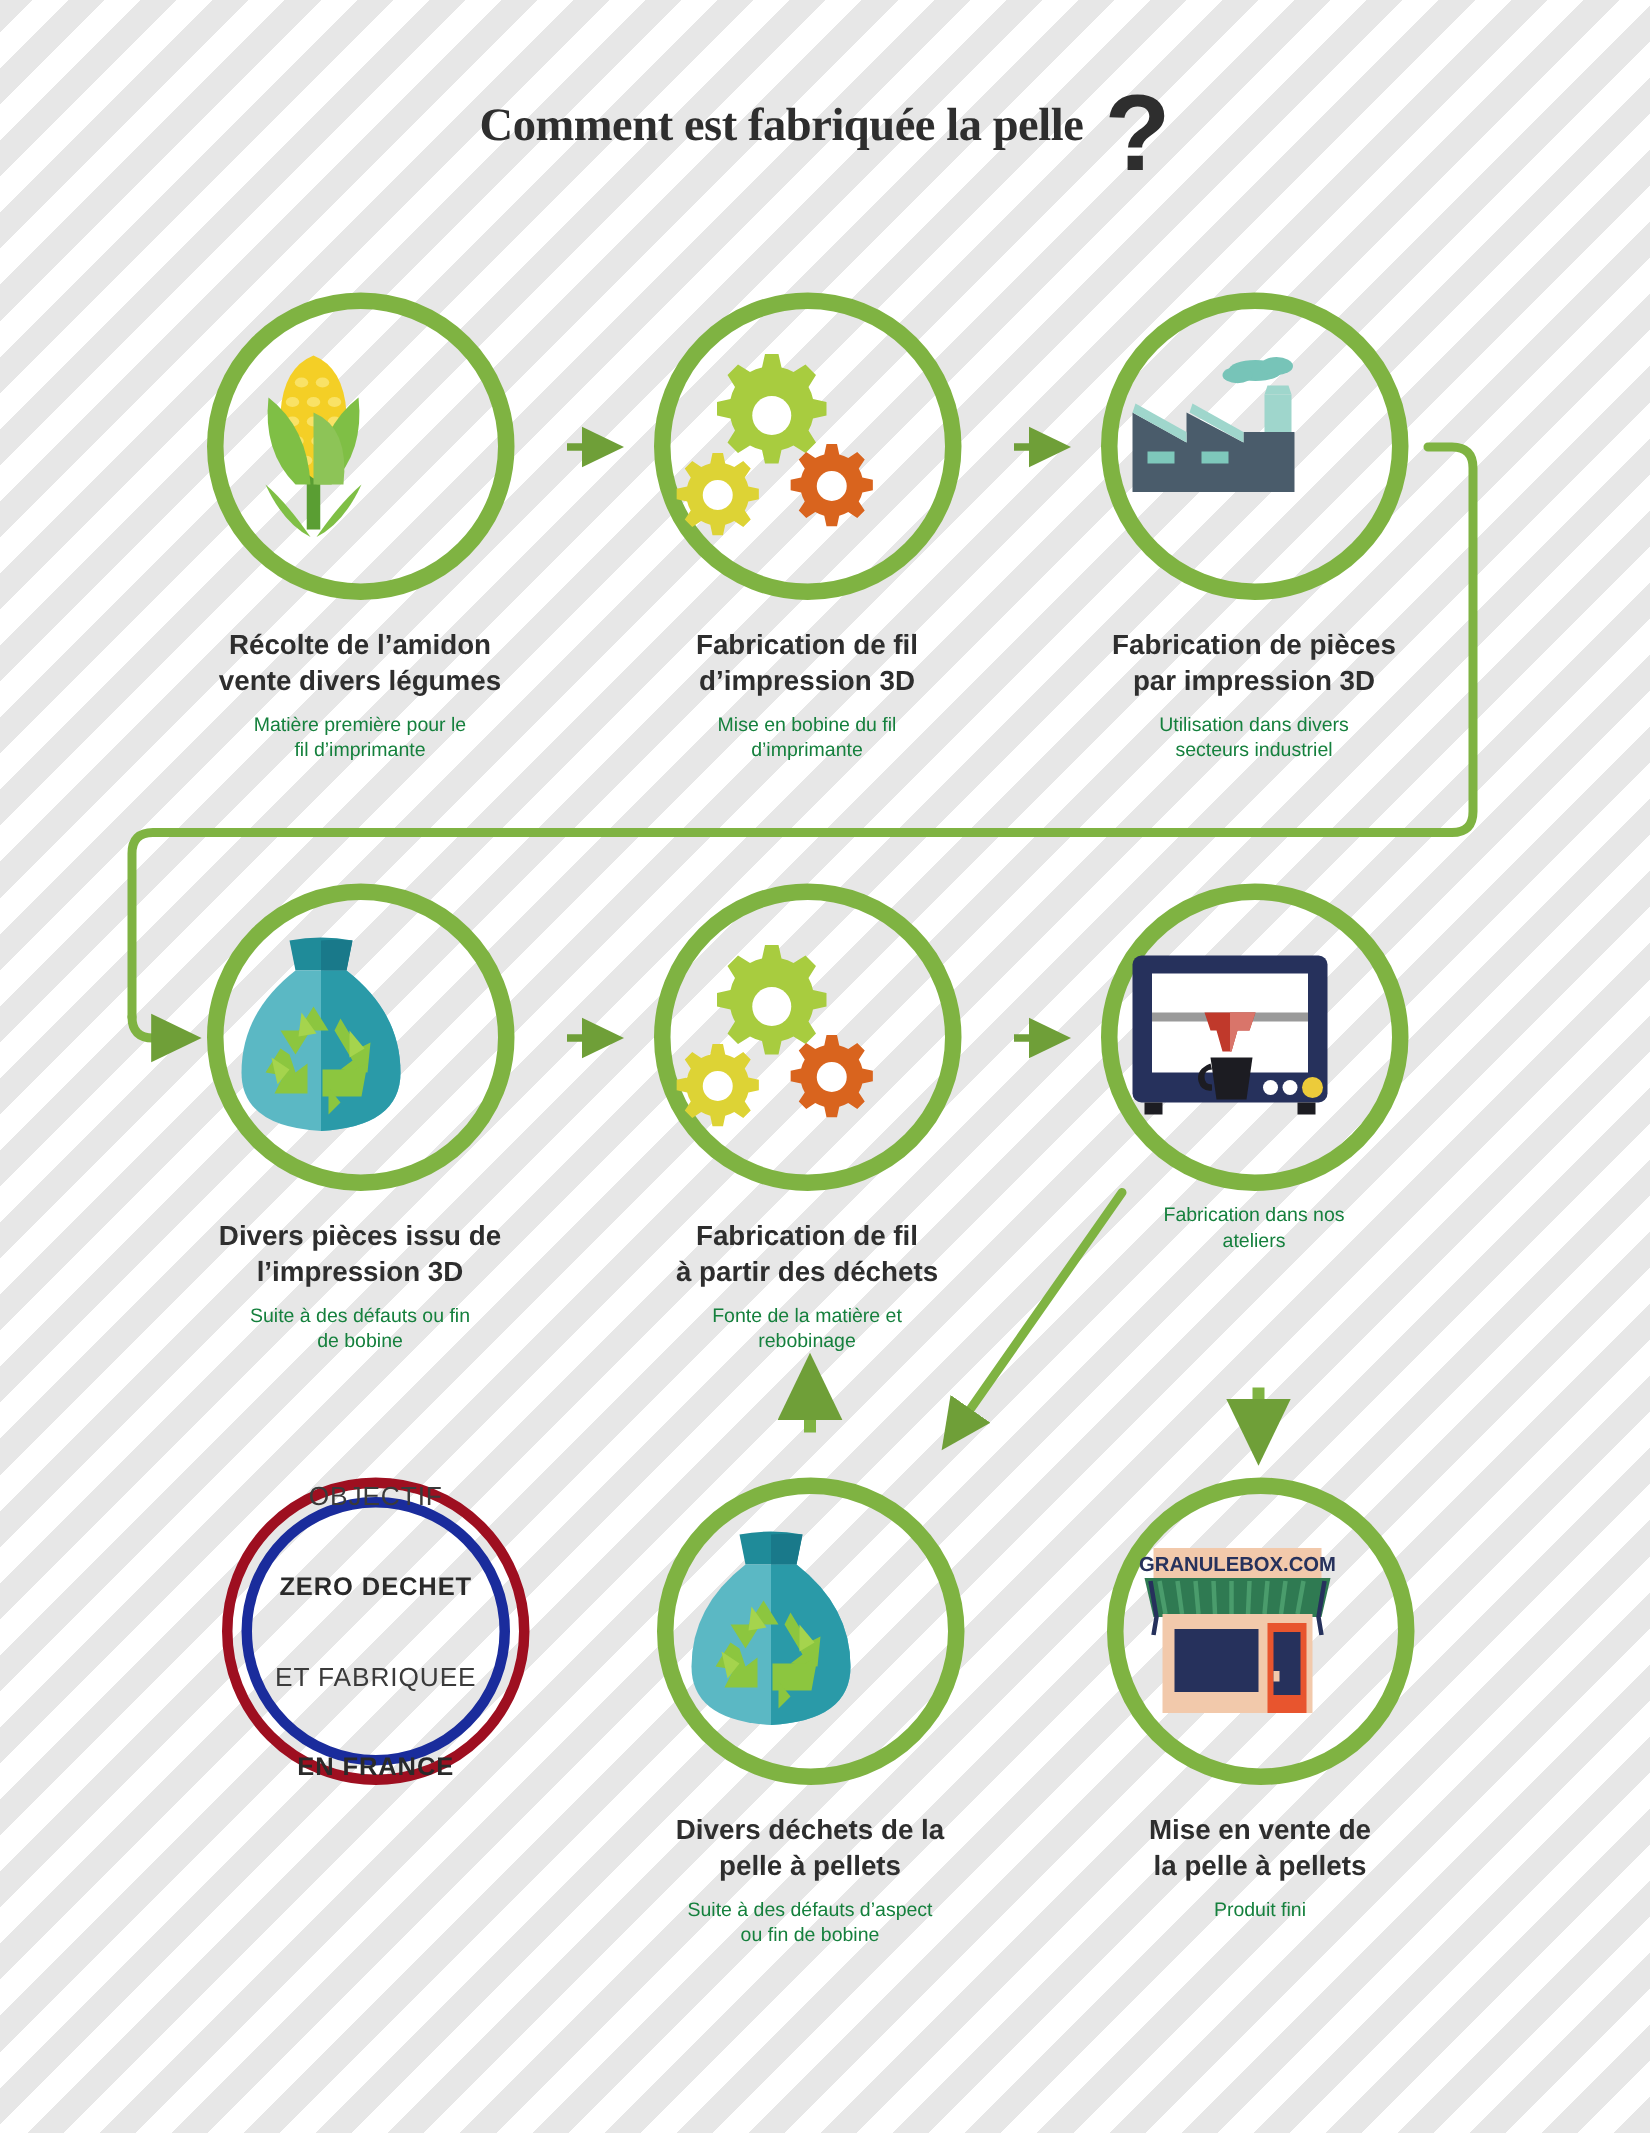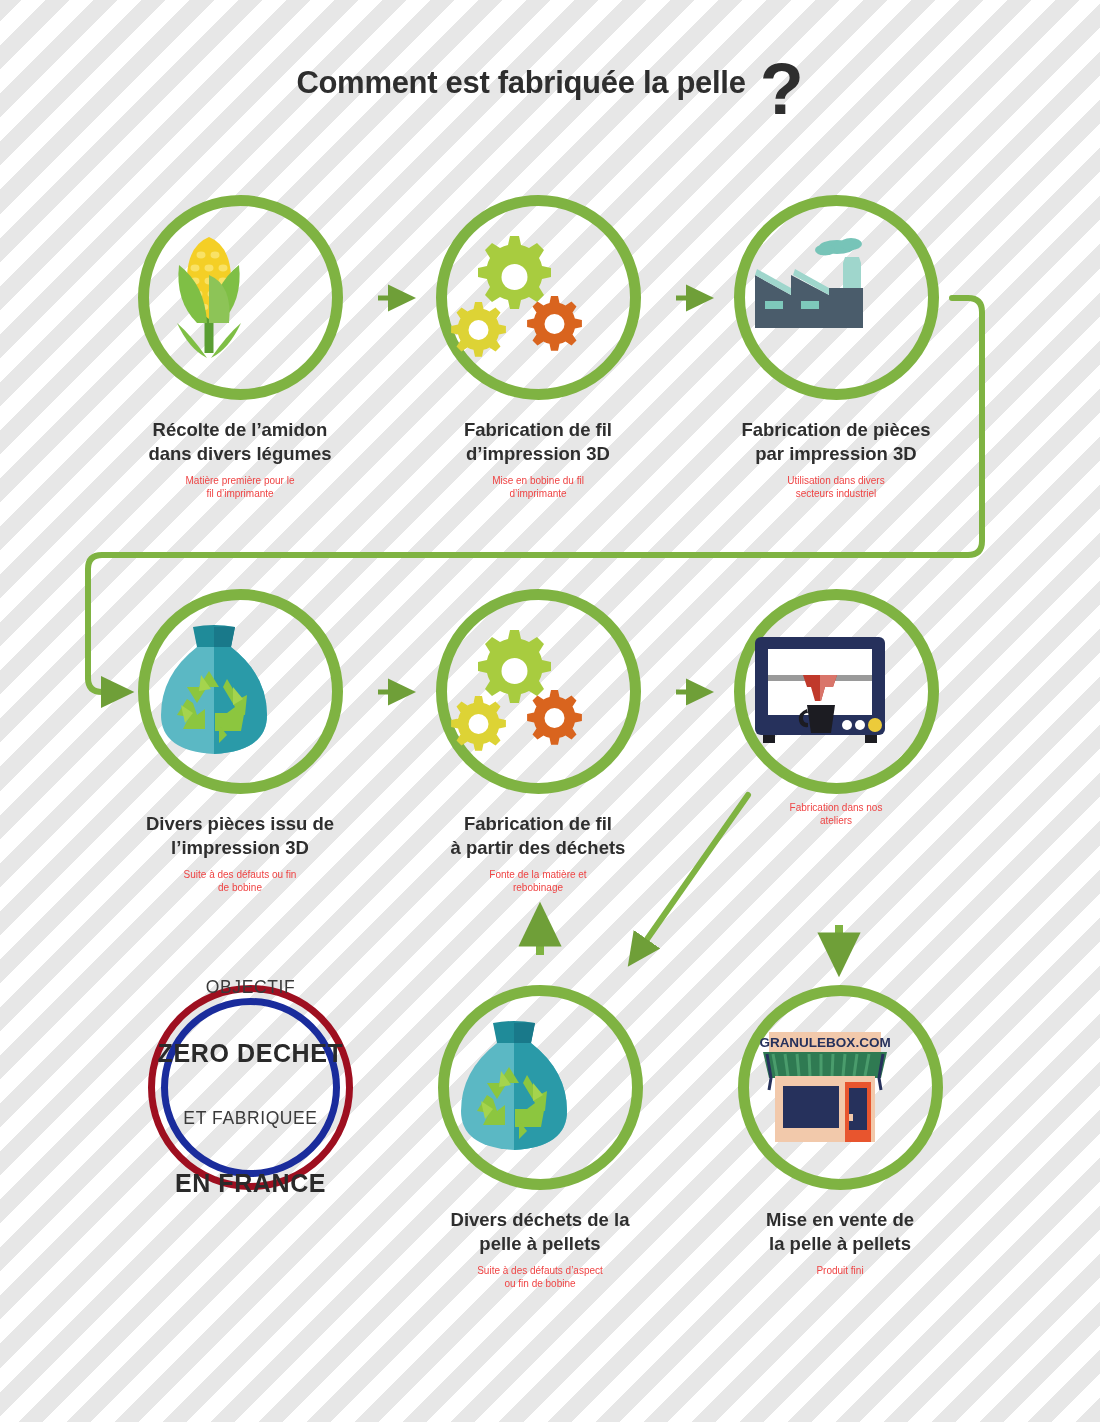--- a/index.html
+++ b/index.html
@@ -35,20 +35,21 @@
     width: 1100px;
     text-align: center;
     white-space: nowrap;
   }
   .title-text {
     font-size: 31px;
     font-weight: bold;
     color: #2e2e2e;
     letter-spacing: -0.3px;
     vertical-align: middle;
+    font-family: Liberation Serif, serif;
   }
   .title-q {
     font-size: 72px;
     font-weight: bold;
     color: #2e2e2e;
     vertical-align: middle;
     margin-left: 14px;
     position: relative;
     top: 6px;
   }
@@ -77,22 +78,22 @@
   .node-title {
     margin-top: 18px;
     font-size: 18.5px;
     font-weight: bold;
     color: #2e2e2e;
     line-height: 1.32;
     white-space: pre-line;
   }
   .node-sub {
     margin-top: 7px;
-    font-size: 10px;
-    color: #ef4444;
+    font-size: 13px;
+    color: #15803d;
     line-height: 1.33;
     white-space: pre-line;
   }
 
   
   .badge {
     position: absolute;
     width: 205px;
     height: 205px;
   }
@@ -120,21 +121,21 @@
     line-height: 1.28;
     gap: 38px;
   }
   .badge-line {
     font-size: 17.5px;
     color: #3a3a3a;
     letter-spacing: 0.6px;
   }
   .badge-line.bold {
     font-weight: bold;
-    font-size: 25px;
+    font-size: 17px;
     color: #2a2a2a;
   }
 
   
   .connectors {
     position: absolute;
     left: 0;
     top: 0;
     width: 1100px;
     height: 1422px;
@@ -211,21 +212,21 @@
             <ellipse cx="55" cy="84" rx="4.2" ry="3.2"></ellipse>
             <ellipse cx="68" cy="82" rx="4.2" ry="3.2"></ellipse>
           </g>
           <path d="M30 42 Q26 78 48 100 L58 100 Q56 62 30 42 Z" fill="#7fbf45"></path>
           <path d="M90 42 Q94 78 72 100 L62 100 Q64 62 90 42 Z" fill="#7fbf45"></path>
           <path d="M60 52 Q84 62 80 100 L60 100 Z" fill="#8dc457"></path>
         </svg>
       </div>
     </div>
     <div class="node-title">Récolte de l’amidon
-dans divers légumes</div>
+vente divers légumes</div>
     <div class="node-sub">Matière première pour le
 fil d’imprimante</div>
   </div>
 
   <div class="node" style="left:388px; top:195px;">
     <div class="circle">
       <div class="icon-holder">
         <svg width="150" height="140" viewBox="0 0 150 140">
           <g fill="#a8cc3f">
             <path d="M63 8 l9 0 2 9 a26 26 0 0 1 8 3 l8-5 7 7 -5 8 a26 26 0 0 1 3 8 l9 2 0 9 -9 2 a26 26 0 0 1-3 8 l5 8 -7 7 -8-5 a26 26 0 0 1-8 3 l-2 9 -9 0 -2-9 a26 26 0 0 1-8-3 l-8 5 -7-7 5-8 a26 26 0 0 1-3-8 l-9-2 0-9 9-2 a26 26 0 0 1 3-8 l-5-8 7-7 8 5 a26 26 0 0 1 8-3 Z"></path>

